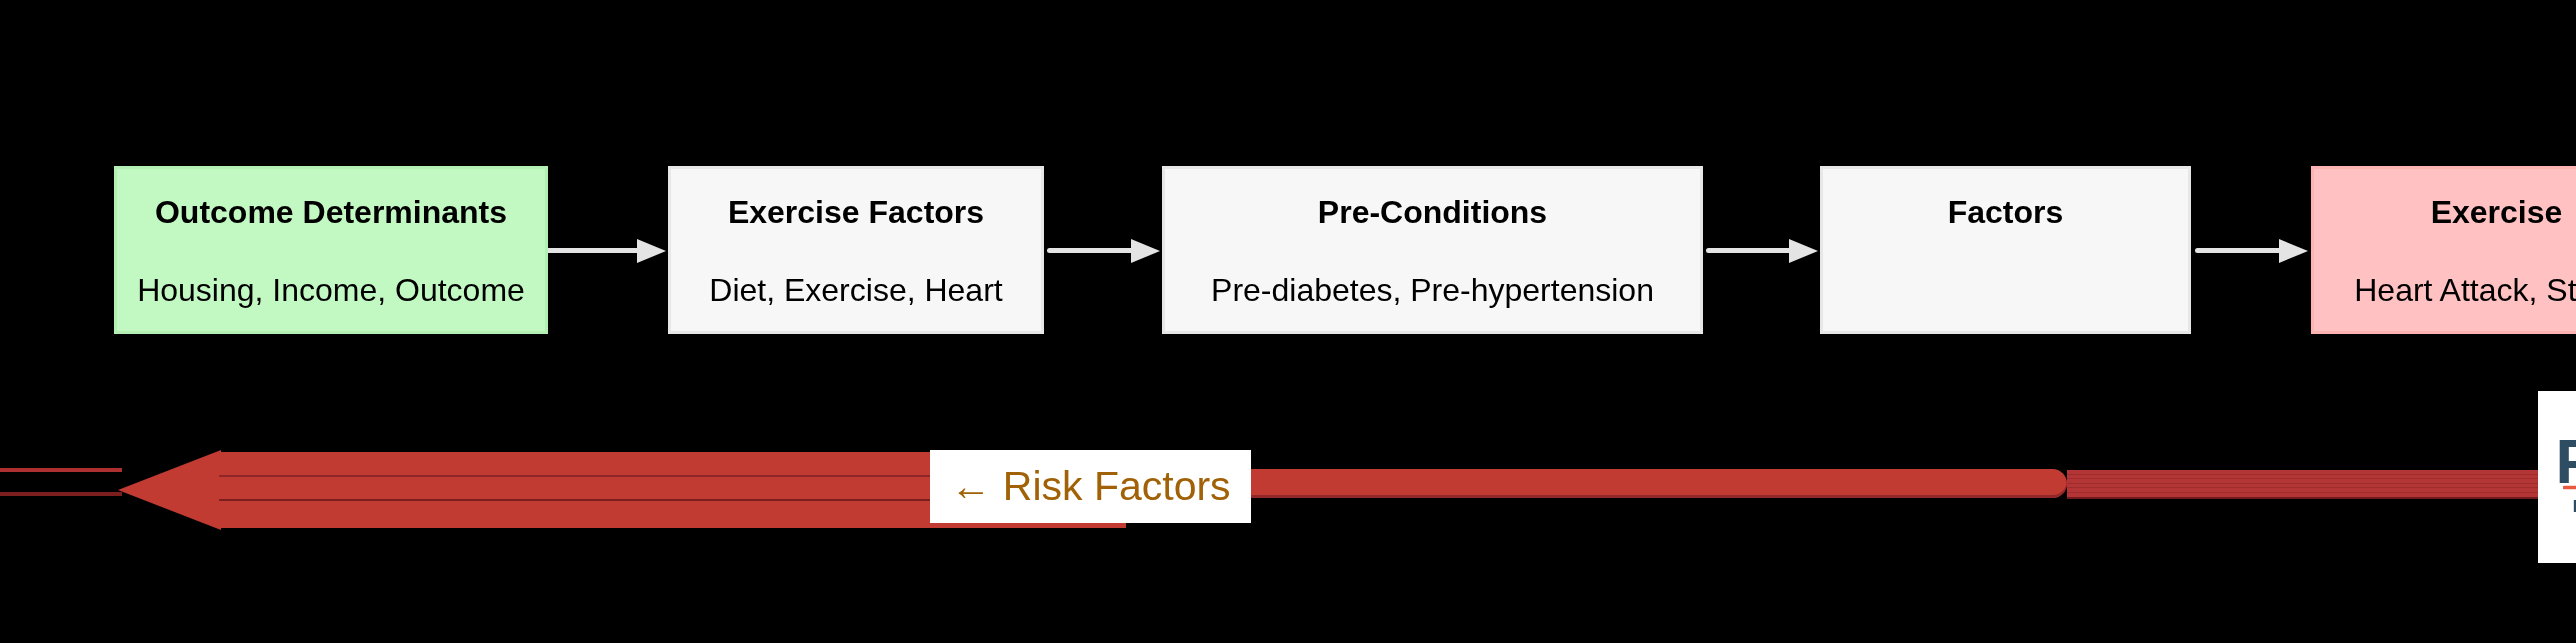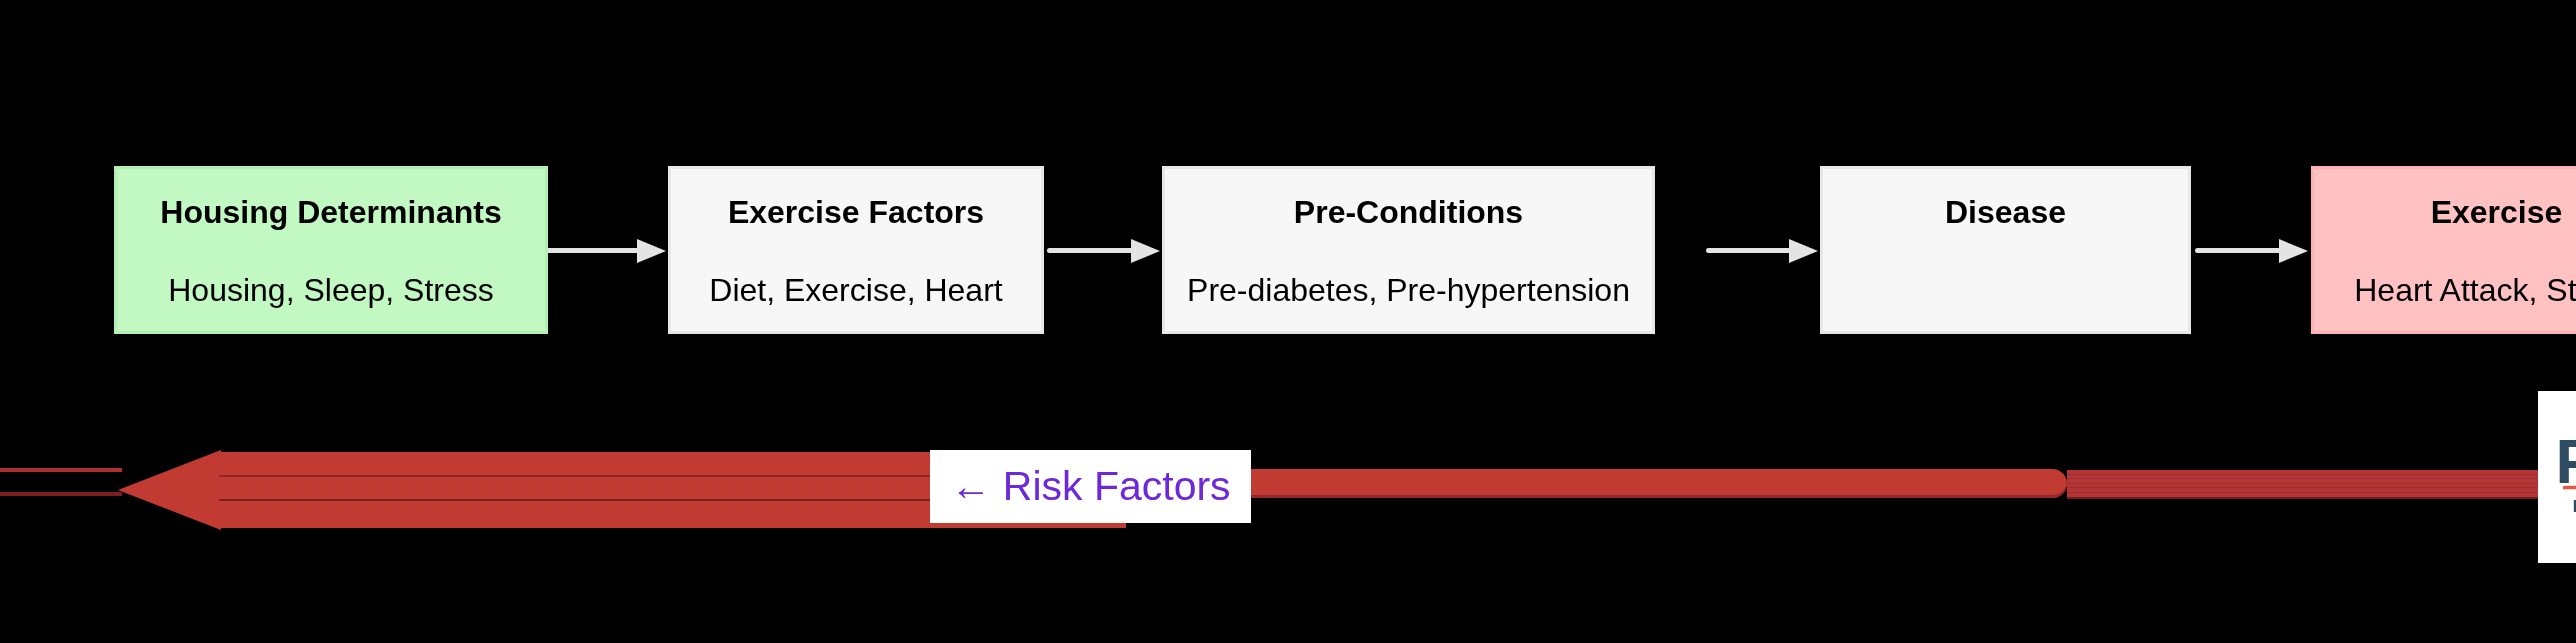--- a/index.html
+++ b/index.html
@@ -10,21 +10,21 @@
   
   .node{
     position:absolute;top:166px;height:168px;box-sizing:border-box;
     display:flex;flex-direction:column;justify-content:space-between;align-items:center;
     padding:27px 9.3px 25px 9.3px;text-align:center;color:#000;z-index:3;
   }
   .node .t{font-size:32px;font-weight:700;line-height:1;white-space:nowrap;}
   .node .s{font-size:32px;font-weight:400;line-height:1;white-space:nowrap;}
   .n1{left:114px;width:434px;background:#c2f8c2;border:3.1px solid #b4efb4;}
   .n2{left:668px;width:376px;background:#f7f7f7;border:3.1px solid #e7e7e7;}
-  .n3{left:1162px;width:493px;background:#f7f7f7;border:3.1px solid #e7e7e7;}
+  .n3{left:1162px;width:541px;background:#f7f7f7;border:3.1px solid #e7e7e7;}
   .n4{left:1820px;width:371px;background:#f7f7f7;border:3.1px solid #e7e7e7;}
   .n5{left:2311px;width:371px;background:#ffc1c1;border:3.1px solid #ffb2b2;}
   
   .cline{position:absolute;top:248px;height:5.2px;background:#e4e4e4;border-radius:2.6px;z-index:2;}
   .l1{left:545px;width:96px;}
   .l2{left:1047px;width:88px;}
   .l3{left:1706px;width:87px;}
   .l4{left:2195px;width:87px;}
   .chead{
     position:absolute;top:239px;width:0;height:0;z-index:2;
@@ -50,53 +50,53 @@
     box-shadow:inset 0 -3.1px 0 #93282a;
   }
   .r-shaft3{
     position:absolute;left:2067px;top:470px;width:723px;height:27px;z-index:1;
     background:repeating-linear-gradient(180deg,#b43535 0 3.6px,#9e2c2c 3.6px 4.6px);
     border-bottom:2.1px solid #701b1b;
   }
   .r-label{
     position:absolute;left:930px;top:450px;width:321px;height:73px;background:#ffffff;z-index:4;
     display:flex;align-items:center;justify-content:center;
-    font-size:41px;color:#6d28d9;white-space:nowrap;
+    font-size:41px;color:#a16207;white-space:nowrap;
   }
   
   .logo{position:absolute;left:2538px;top:391px;width:166px;height:172px;background:#ffffff;z-index:5;}
   .logo-pcp{
     position:absolute;top:39px;left:0;right:0;text-align:center;
     font-size:63px;font-weight:700;color:#2e4d63;line-height:1;letter-spacing:0.5px;
   }
   .logo-ekg{position:absolute;left:25px;top:71px;width:112px;height:47px;}
   .logo-lens{
     position:absolute;top:108px;left:8.2px;right:0;text-align:center;
     font-size:16px;font-weight:700;color:#2e4d63;letter-spacing:15.5px;line-height:1;
   }
 </style>
 </head>
 <body>
 
 <div class="stage">
 
   <div class="node n1">
-    <div class="t">Housing Determinants</div>
-    <div class="s">Housing, Sleep, Stress</div>
+    <div class="t">Outcome Determinants</div>
+    <div class="s">Housing, Income, Outcome</div>
   </div>
   <div class="node n2">
     <div class="t">Exercise Factors</div>
     <div class="s">Diet, Exercise, Heart</div>
   </div>
   <div class="node n3">
     <div class="t">Pre-Conditions</div>
     <div class="s">Pre-diabetes, Pre-hypertension</div>
   </div>
   <div class="node n4">
-    <div class="t">Disease</div>
+    <div class="t">Factors</div>
   </div>
   <div class="node n5">
     <div class="t">Exercise</div>
     <div class="s">Heart Attack, Stroke</div>
   </div>
 
   <div class="cline l1"></div>
   <div class="chead h1"></div>
   <div class="cline l2"></div>
   <div class="chead h2"></div>

